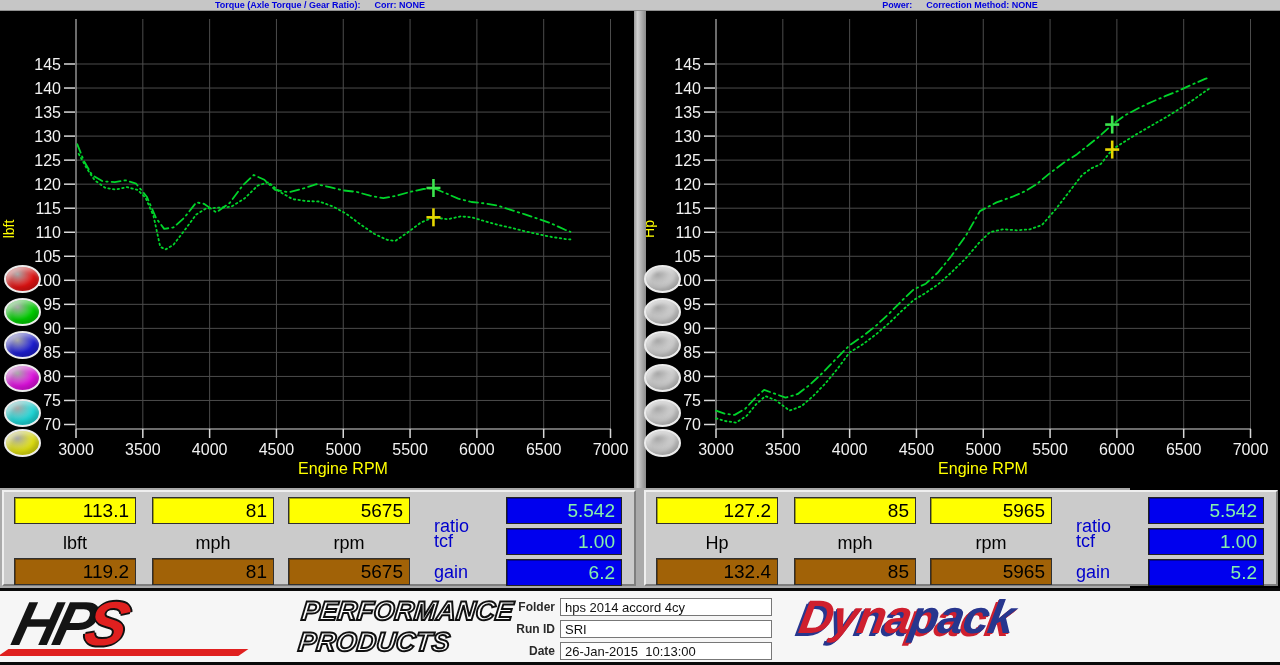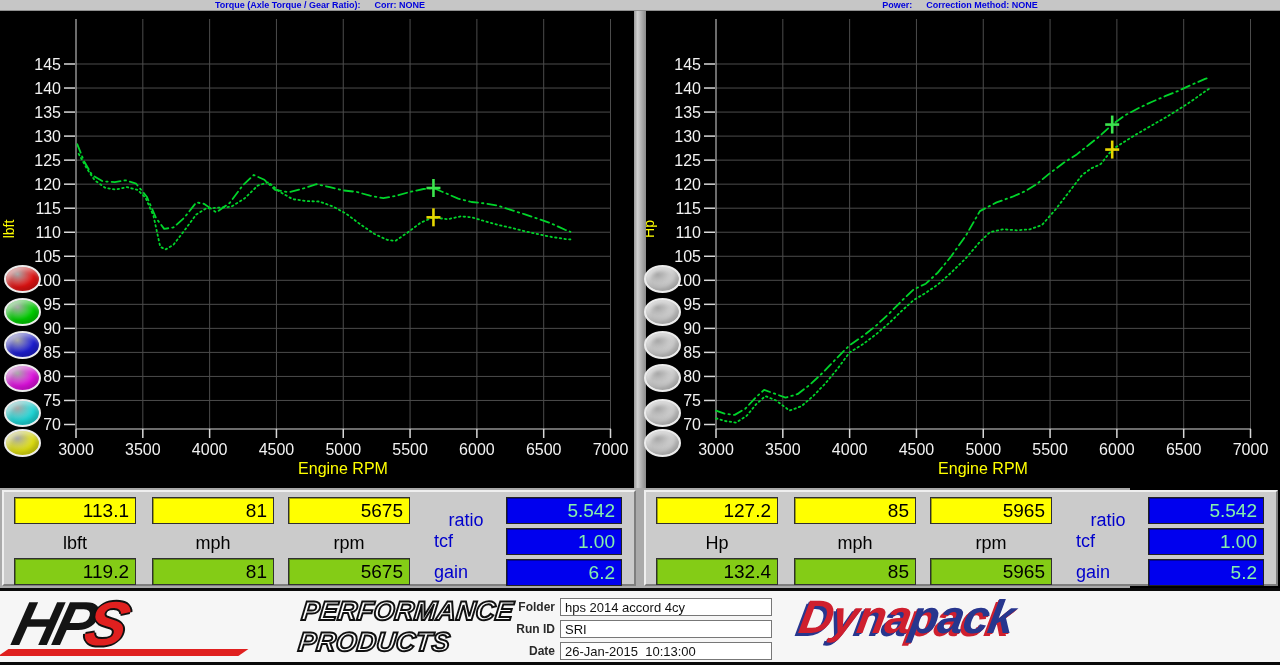--- a/index.html
+++ b/index.html
@@ -24,28 +24,28 @@
     cursor:pointer;}
   
   .panelband{position:absolute;left:0;top:488px;width:1130px;height:100px;background:#aaaaaa;}
   .panel{position:absolute;top:2px;width:634px;height:96px;background:#cbcbcb;
     border-top:2px solid #efefef;border-left:2px solid #efefef;
     border-right:2px solid #7e7e7e;border-bottom:2px solid #7e7e7e;}
   .vbox{position:absolute;height:27px;border:1px solid #303030;
     font-size:19px;color:#000;text-align:right;padding:2px 6px 0 0;
     box-shadow:inset 1px 1px 0 rgba(0,0,0,.35);}
   .vbox.yellow{background:#ffff00;}
-  .vbox.green{background:#84cc16;}
+  .vbox.green{background:#a16207;}
   .vbox.blue{background:#0000ee;color:#86efac;border:1px solid #222;}
   .c1{left:10px;width:122px;} .c2{left:148px;width:122px;} .c3{left:284px;width:122px;}
   .r1{top:5px;} .r3{top:66px;}
   .unit{position:absolute;top:40px;height:22px;font-size:18px;color:#000;text-align:center;padding-top:1px;}
   .blabel{position:absolute;left:430px;width:64px;font-size:18px;color:#0000cc;}
   .bb{left:502px;width:116px;}
-  .bl1{top:18px;text-align:center;} .bl2{top:39px;} .bl3{top:70px;}
+  .bl1{top:24px;} .bl2{top:39px;} .bl3{top:70px;}
   .bb1{top:5px;} .bb2{top:36px;} .bb3{top:67px;}
   
   .footer{position:absolute;left:0;top:588px;width:1280px;height:77px;background:#f6f6f6;
     border-top:3px solid #0a0a0a;border-bottom:3px solid #0a0a0a;}
   .hps{position:absolute;left:14px;top:2px;width:275px;height:66px;transform:skewX(-14deg);}
   .hps .hp{font-size:62px;font-weight:bold;font-style:italic;color:#141414;letter-spacing:-4px;line-height:62px;}
   .hps .s{font-size:62px;font-weight:bold;font-style:italic;color:#e0201f;letter-spacing:-4px;line-height:62px;
     margin-left:-6px;text-shadow:-2px 0 0 #111,2px 0 0 #111,0 -2px 0 #111,0 2px 0 #111;}
   .hps-bar{position:absolute;left:-4px;top:56px;width:240px;height:7px;background:#e0201f;transform:skewX(-50deg);}
   .pptext{position:absolute;left:300px;top:5px;font-style:italic;font-weight:bold;

